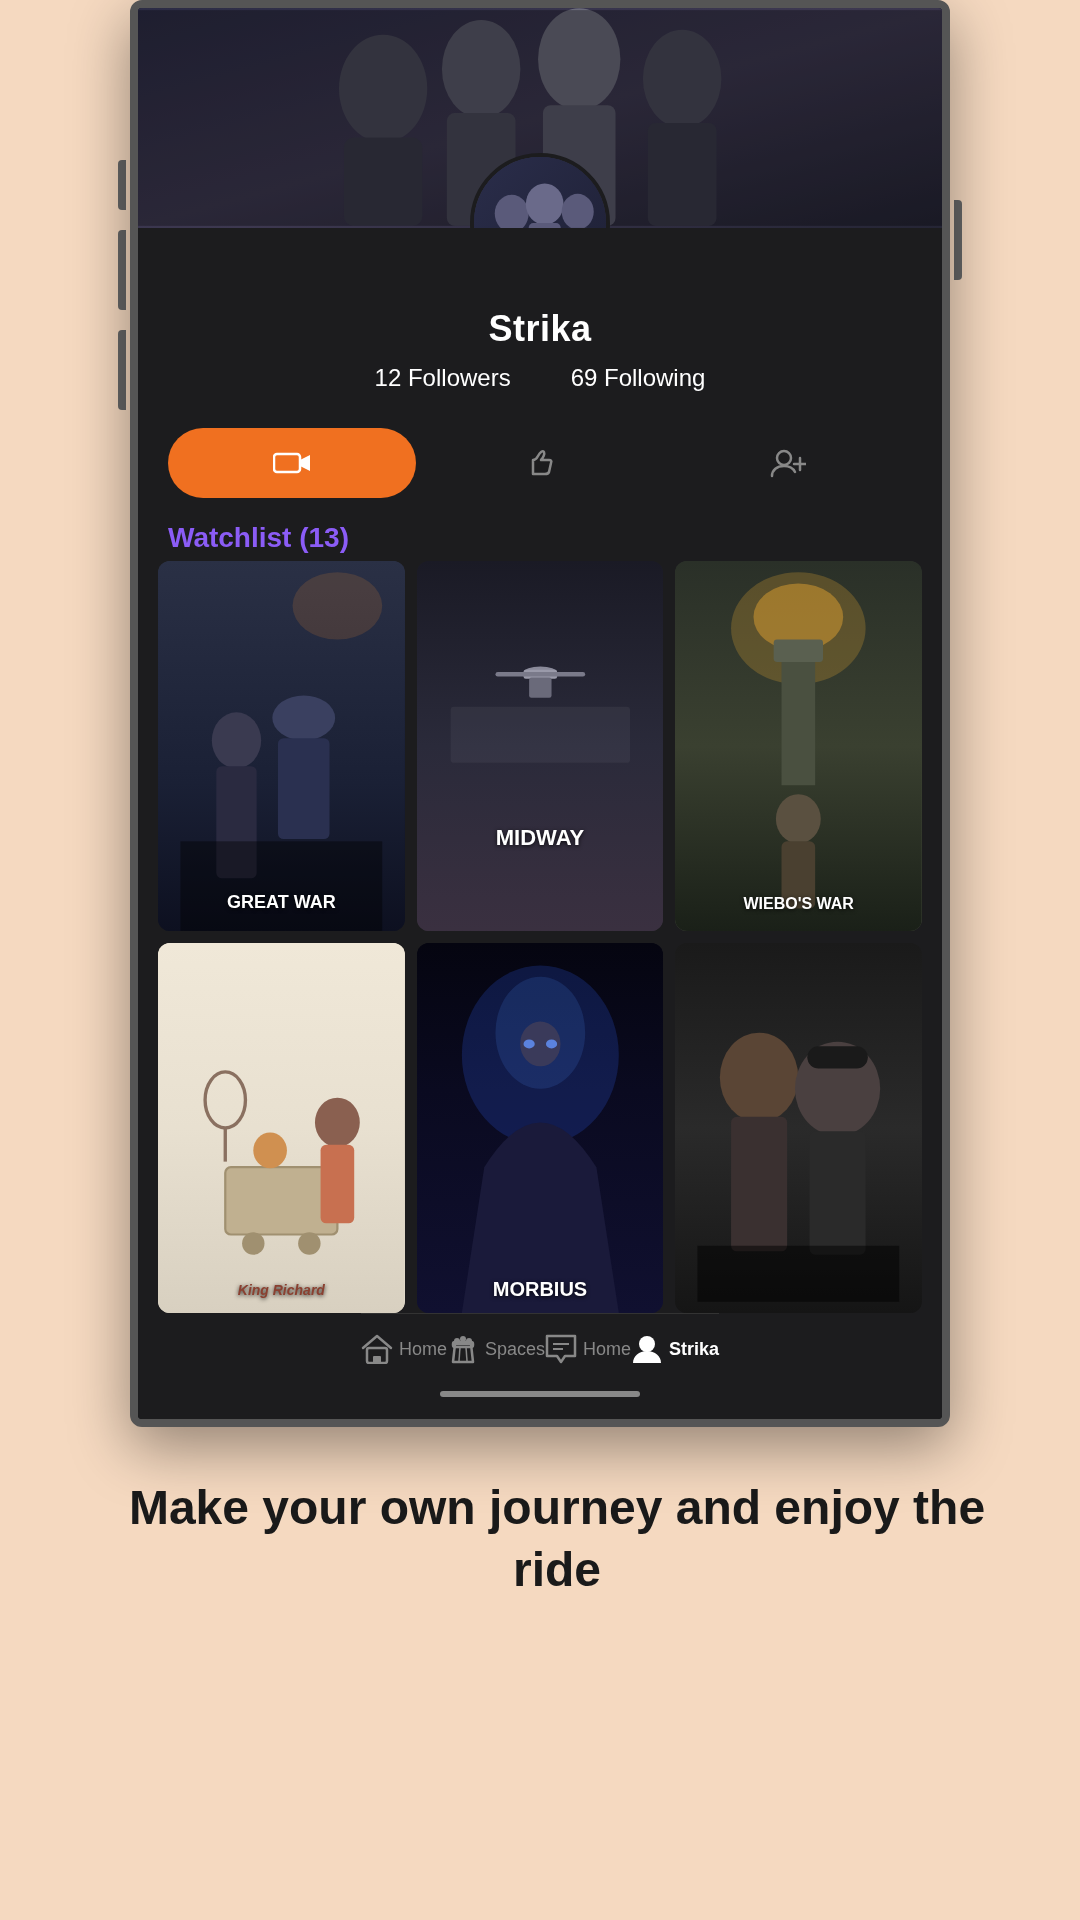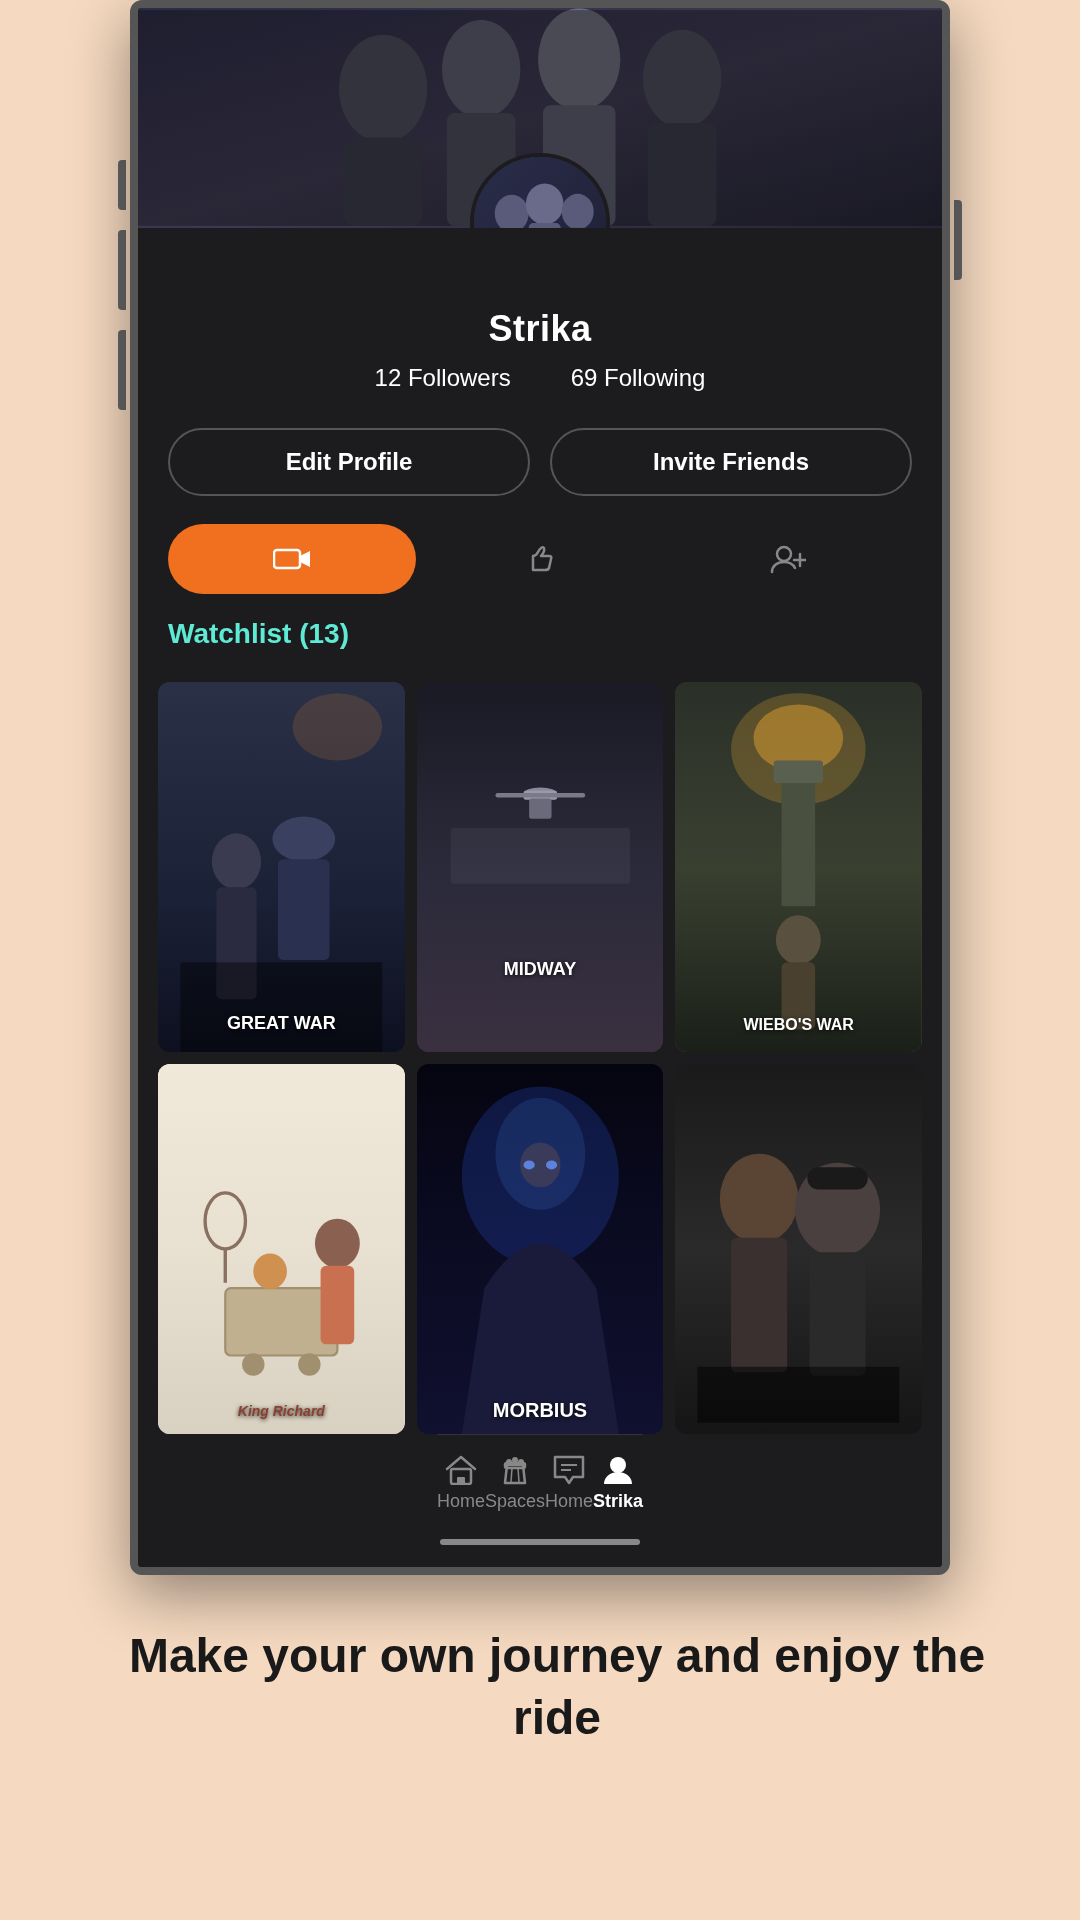--- a/index.html
+++ b/index.html
@@ -155,24 +155,24 @@
     .tab-item.active {
       background: #f07020;
     }
 
     .watchlist-section {
       padding: 0 20px;
       width: 100%;
     }
 
     .watchlist-title {
-      color: #5eead4;
+      color: #8b5cf6;
       font-size: 28px;
       font-weight: 700;
-      margin-bottom: 32px;
+      margin-bottom: 7px;
       padding-left: 10px;
     }
 
     .movie-grid {
       display: grid;
       grid-template-columns: repeat(3, 1fr);
       gap: 12px;
     }
 
     .movie-card {
@@ -240,21 +240,20 @@
     .bottom-nav {
       display: flex;
       background: #1c1c1e;
       border-top: 1px solid #333;
       padding: 20px 0 15px;
     }
 
     .nav-item {
       flex: 1;
       display: flex;
-      flex-direction: column;
       align-items: center;
       gap: 6px;
       cursor: pointer;
     }
 
     .nav-label {
       font-size: 18px;
       color: #888;
     }
 
@@ -394,24 +393,20 @@
       </div>
 
       <div class="profile-section">
         <div class="username">Strika</div>
 
         <div class="stats-row">
           <span class="stat-item">12 Followers</span>
           <span class="stat-item">69 Following</span>
         </div>
 
-        <div class="action-buttons">
-          <button class="btn-profile">Edit Profile</button>
-          <button class="btn-profile">Invite Friends</button>
-        </div>
 
         <div class="tab-bar">
           <div class="tab-item active">
 
             <svg width="38" height="28" viewBox="0 0 38 28" fill="none">
               <rect x="1" y="5" width="26" height="18" rx="3" stroke="white" stroke-width="2.5" fill="none"></rect>
               <path d="M27 11 L37 6 L37 22 L27 17 Z" fill="white"></path>
             </svg>
           </div>
           <div class="tab-item">
@@ -474,21 +469,21 @@
                   </defs>
                   <rect width="220" height="330" fill="url(#mwGrad)"></rect>
 
                   <ellipse cx="110" cy="100" rx="15" ry="6" fill="#8a8a9a"></ellipse>
                   <rect x="95" y="97" width="30" height="8" rx="2" fill="#9a9aaa"></rect>
                   <rect x="70" y="99" width="80" height="4" rx="2" fill="#7a7a8a"></rect>
                   <rect x="100" y="104" width="20" height="18" rx="2" fill="#6a6a7a"></rect>
 
                   <rect x="30" y="130" width="160" height="50" fill="rgba(255,255,255,0.05)" rx="3"></rect>
                 </svg>
-                <div class="movie-title-overlay" style="font-size:18px;bottom:72px;">MIDWAY</div>
+                <div class="movie-title-overlay" style="font-size:22px;bottom:80px;">MIDWAY</div>
               </div>
             </div>
 
             <div class="movie-card">
               <div class="movie-poster poster-wiebo">
                 <svg class="poster-svg" viewBox="0 0 220 330">
                   <defs>
                     <linearGradient id="wbGrad" x1="0%" y1="0%" x2="0%" y2="100%">
                       <stop offset="0%" style="stop-color:#2a3028"></stop>
                       <stop offset="50%" style="stop-color:#3a4030"></stop>

